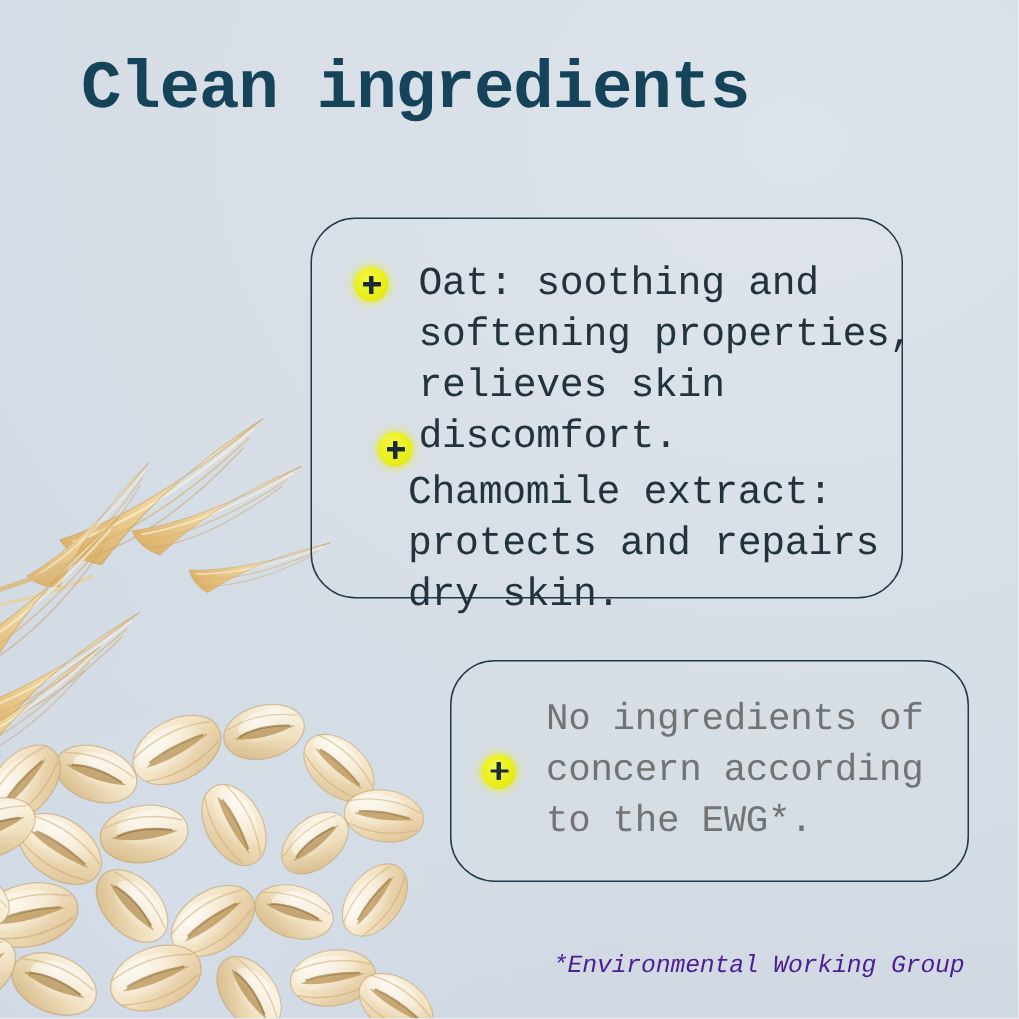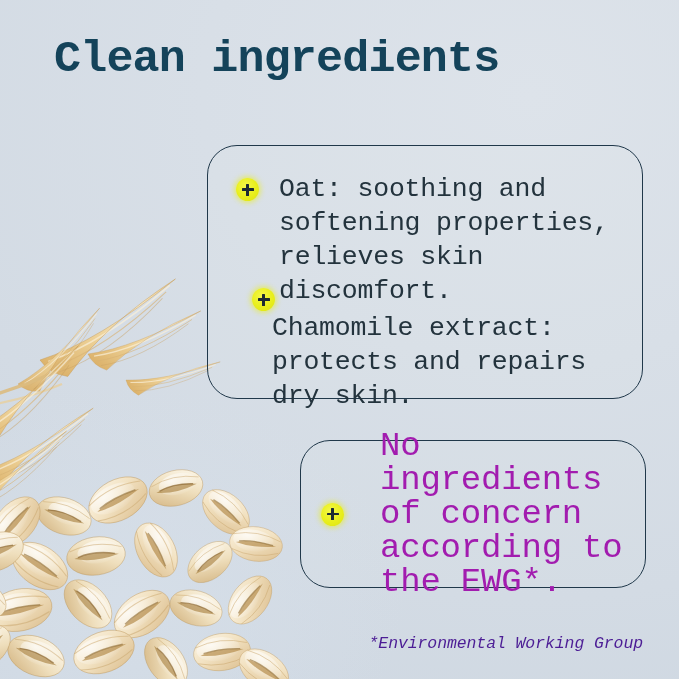--- a/index.html
+++ b/index.html
@@ -48,21 +48,21 @@
   .card {
     position: absolute;
     box-sizing: border-box;
     border: 1.2px solid #20384a;
     border-radius: 30px;
     background: rgba(255,255,255,0.035);
   }
   #card-ingredients {
     left: 207px;
     top: 145px;
-    width: 436px;
+    width: 395px;
     height: 254px;
   }
   #card-ewg {
     left: 300px;
     top: 440px;
     width: 346px;
     height: 148px;
   }
 
   
@@ -107,24 +107,24 @@
     position: absolute;
     left: 20px;
     top: 0;
     right: 16px;
     height: 100%;
     display: flex;
     align-items: center;
   }
   #ewg-row .badge-plus { margin-top: 0; }
   #ewg-text {
-    margin-left: 36px;
-    font-size: 34px;
+    margin-left: 20px;
+    font-size: 25px;
     line-height: 34px;
-    color: #a21caf;
+    color: #737373;
     letter-spacing: -0.2px;
   }
 
   
   #footnote {
     position: absolute;
     right: 36px;
     top: 634px;
     font-size: 16.5px;
     font-style: italic;

